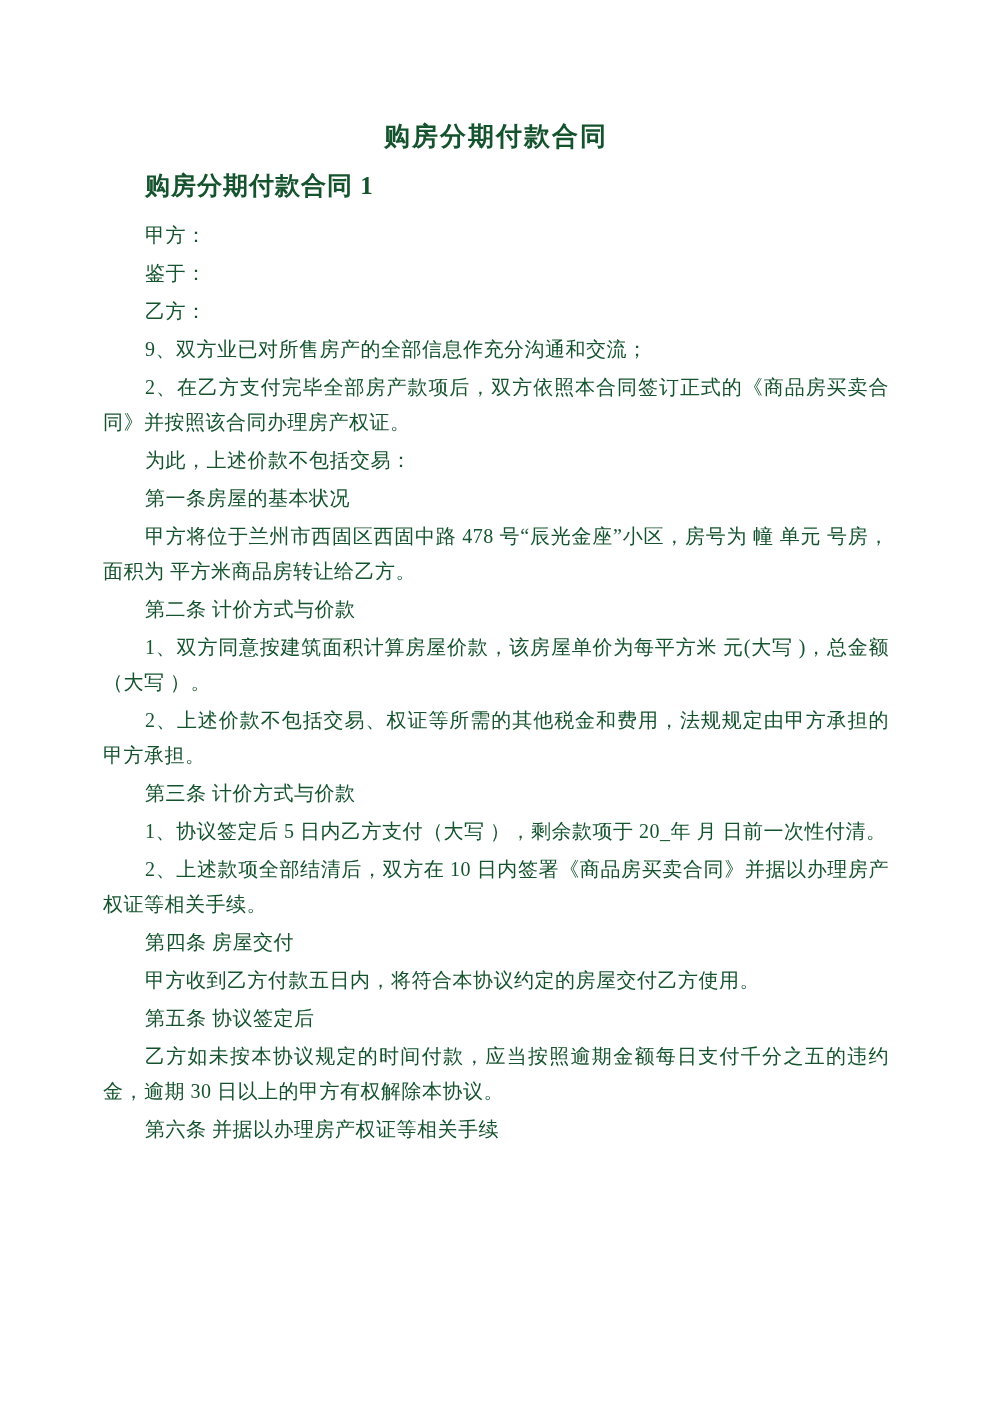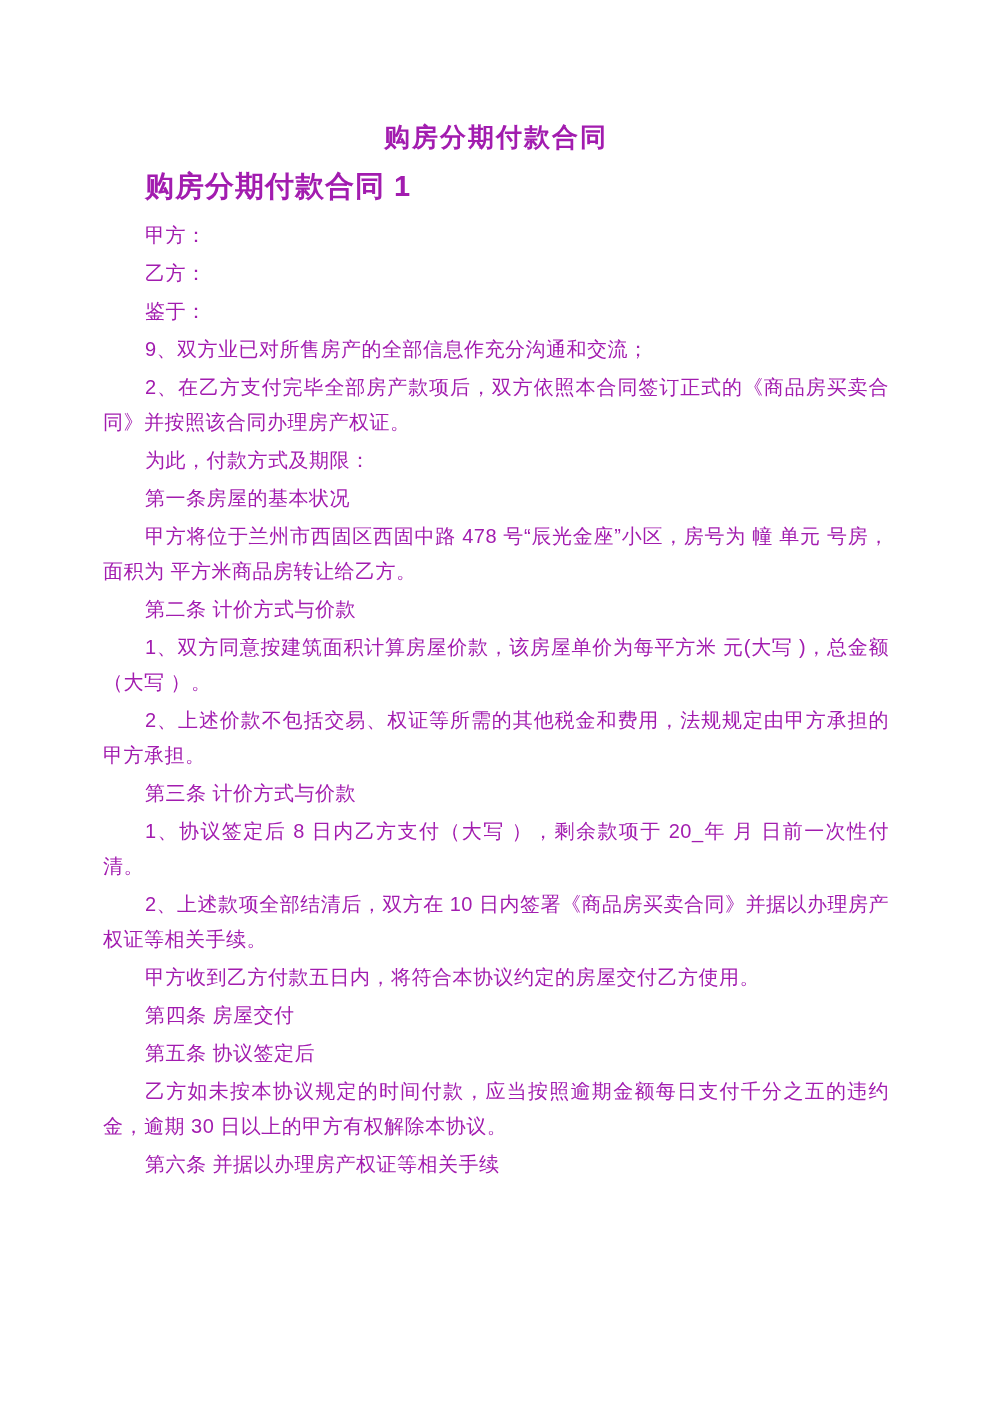--- a/index.html
+++ b/index.html
@@ -6,41 +6,41 @@
     margin: 0;
     padding: 0;
     background: #ffffff;
   }
   .page {
     position: relative;
     width: 993px;
     height: 1404px;
     background: #ffffff;
     overflow: hidden;
-    font-family: Liberation Sans, sans-serif;
-    color: #a21caf;
+    font-family: Liberation Serif, serif;
+    color: #14532d;
   }
   .content {
     position: absolute;
     left: 103px;
     top: 120px;
     width: 786px;
   }
   .doc-title {
     margin: 0 0 14px 0;
     font-size: 26px;
     line-height: 34px;
     font-weight: bold;
     text-align: center;
     letter-spacing: 2px;
   }
   .doc-subtitle {
     margin: 0 0 14px 0;
     padding-left: 42px;
-    font-size: 29px;
+    font-size: 25px;
     line-height: 36px;
     font-weight: bold;
     letter-spacing: 1px;
   }
   .content p {
     margin: 3px 0;
     font-size: 20px;
     line-height: 35px;
     letter-spacing: 0.5px;
     text-indent: 42px;
@@ -49,32 +49,32 @@
   }
 </style>
 </head>
 <body>
 
 <div class="page">
   <div class="content">
     <h1 class="doc-title">购房分期付款合同</h1>
     <h2 class="doc-subtitle">购房分期付款合同 1</h2>
     <p>甲方：</p>
+    <p>鉴于：</p>
     <p>乙方：</p>
-    <p>鉴于：</p>
     <p>9、双方业已对所售房产的全部信息作充分沟通和交流；</p>
     <p>2、在乙方支付完毕全部房产款项后，双方依照本合同签订正式的《商品房买卖合同》并按照该合同办理房产权证。</p>
-    <p>为此，付款方式及期限：</p>
+    <p>为此，上述价款不包括交易：</p>
     <p>第一条房屋的基本状况</p>
     <p>甲方将位于兰州市西固区西固中路 478 号“辰光金座”小区，房号为 幢 单元 号房，面积为 平方米商品房转让给乙方。</p>
     <p>第二条 计价方式与价款</p>
     <p>1、双方同意按建筑面积计算房屋价款，该房屋单价为每平方米 元(大写 )，总金额 （大写 ）。</p>
     <p>2、上述价款不包括交易、权证等所需的其他税金和费用，法规规定由甲方承担的甲方承担。</p>
     <p>第三条 计价方式与价款</p>
-    <p>1、协议签定后 8 日内乙方支付（大写 ），剩余款项于 20_年 月 日前一次性付清。</p>
+    <p>1、协议签定后 5 日内乙方支付（大写 ），剩余款项于 20_年 月 日前一次性付清。</p>
     <p>2、上述款项全部结清后，双方在 10 日内签署《商品房买卖合同》并据以办理房产权证等相关手续。</p>
+    <p>第四条 房屋交付</p>
     <p>甲方收到乙方付款五日内，将符合本协议约定的房屋交付乙方使用。</p>
-    <p>第四条 房屋交付</p>
     <p>第五条 协议签定后</p>
     <p>乙方如未按本协议规定的时间付款，应当按照逾期金额每日支付千分之五的违约金，逾期 30 日以上的甲方有权解除本协议。</p>
     <p>第六条 并据以办理房产权证等相关手续</p>
   </div>
 </div>
 
 </body></html>

